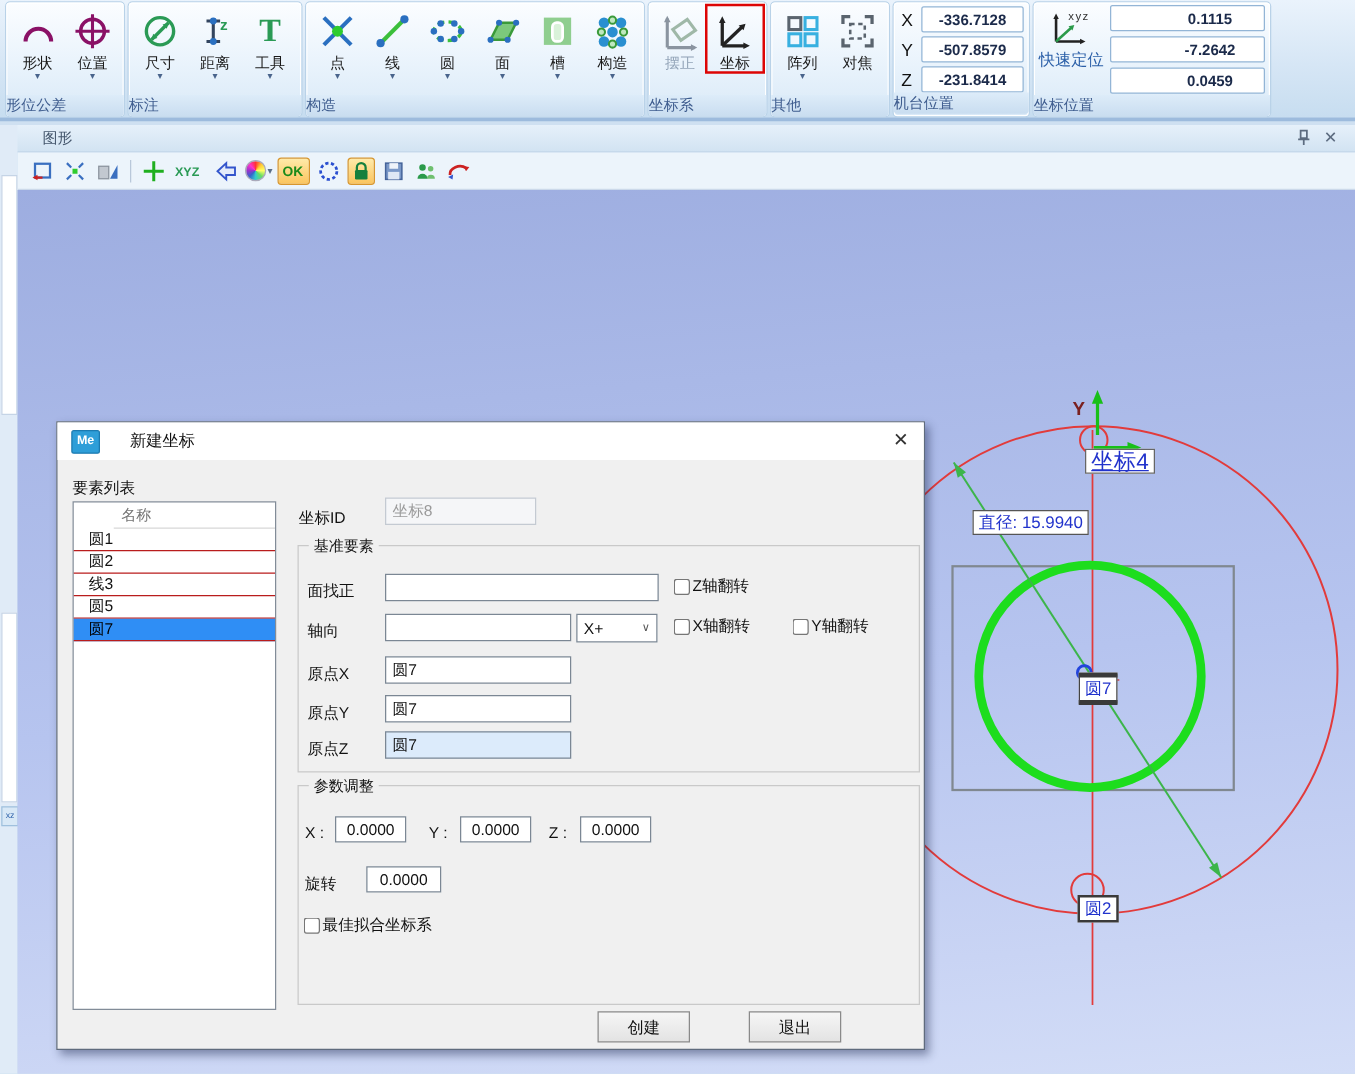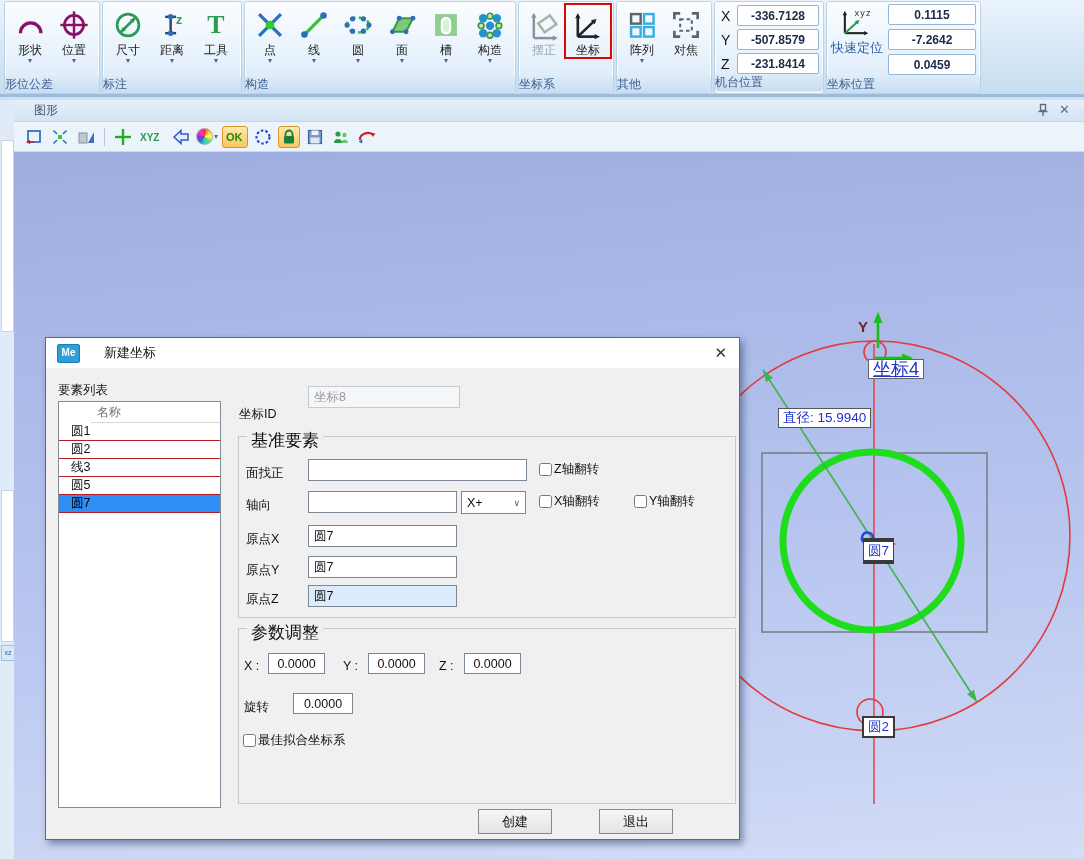--- a/index.html
+++ b/index.html
@@ -23,21 +23,21 @@
   .rib-item.disabled .rib-lb{color:#93a4b8;}
   .red-frame{outline:2px solid #dd0505;outline-offset:0px;}
   .mpgrid{display:grid;grid-template-columns:16px 82px;grid-row-gap:3px;align-items:center;padding:3px 4px 0 6px;}
   .mp-axis{font-size:14px;color:#111;}
   .valbox{height:19px;background:#fff;border:1px solid #93b5d6;border-radius:2px;display:flex;
           align-items:center;justify-content:center;font-size:12px;font-weight:bold;color:#1b2a4a;}
   .qp{display:flex;padding:2px 4px 0 4px;gap:5px;}
   .qp-left{display:flex;flex-direction:column;align-items:center;}
   .qp-label{font-size:13px;color:#2b5fa8;white-space:nowrap;margin-top:1px;}
   .qp-vals{display:grid;grid-row-gap:3px;}
-  .qp-vals .valbox{width:86px;}
+  .qp-vals .valbox{width:86px;padding-left:36px;}
   
   .panel-header{position:absolute;left:0;top:100px;width:1084px;height:22px;box-sizing:border-box;
                 background:linear-gradient(#e6f0fa,#d2e3f2);border-bottom:1px solid #c2d6e9;
                 display:flex;align-items:center;font-size:12px;color:#44566c;}
   .panel-title{margin-left:34px;}
   .ph-icons{position:absolute;right:14px;top:3px;display:flex;gap:10px;color:#5d6c80;font-size:13px;}
   .gtoolbar{position:absolute;left:14px;top:122px;width:1070px;height:30px;box-sizing:border-box;
             background:#ecf4fb;border-bottom:1px solid #ccd9ea;display:flex;align-items:center;
             gap:4px;padding-left:9px;}
   .tbi{width:22px;height:22px;display:flex;align-items:center;justify-content:center;}
@@ -69,21 +69,21 @@
              padding:0 5px;box-sizing:border-box;font-family:inherit;color:#111;}
   .dlg-input.num{text-align:center;}
   .listbox{position:absolute;left:12px;top:63px;width:163px;height:407px;background:#fff;
            border:1px solid #828c98;box-sizing:border-box;}
   .list-head{height:20px;line-height:20px;padding-left:6px;font-size:12px;color:#737373;
              border-bottom:1px solid #d8d8d8;margin-left:32px;}
   .list-item{height:17px;line-height:17px;padding-left:12px;font-size:12.5px;color:#111;
              border-bottom:1px solid #b91c1c;}
   .list-item.sel{background:#2f8ef5;color:#000;}
   .fieldset{position:absolute;border:1px solid #c9c9c9;box-sizing:border-box;}
-  .legend{position:absolute;top:-8px;left:8px;background:#f0f0f0;padding:0 4px;font-size:17px;color:#111;}
+  .legend{position:absolute;top:-8px;left:8px;background:#f0f0f0;padding:0 4px;font-size:12px;color:#111;}
   .cb{position:absolute;display:flex;align-items:center;gap:2px;font-size:12.5px;color:#111;}
   .cb input{width:13px;height:13px;margin:0;}
   .fake-select{position:absolute;height:23px;width:65px;border:1px solid #7b8794;background:#fff;
                display:flex;align-items:center;justify-content:space-between;padding:0 5px;
                font-size:12.5px;box-sizing:border-box;color:#111;}
   .fs-chev{font-size:9px;color:#555;}
   .dlg-btn{position:absolute;width:74px;height:25px;background:linear-gradient(#f6f6f6,#e3e3e3);
            border:1px solid #8a8a8a;font-size:13px;font-family:inherit;color:#111;}
 </style>
 </head>
@@ -485,21 +485,21 @@
   <div class="listbox">
     <div class="list-head">名称</div>
     <div class="list-item">圆1</div>
     <div class="list-item">圆2</div>
     <div class="list-item">线3</div>
     <div class="list-item">圆5</div>
     <div class="list-item sel">圆7</div>
   </div>
 
   <div class="dlg-label" style="left:193px;top:68px;">坐标ID</div>
-  <input class="dlg-input" style="left: 262px; top: 48px; width: 152px; background: rgb(245, 246, 248); border-color: rgb(196, 202, 210); color: rgb(154, 154, 154);" disabled="" value="坐标8">
+  <input class="dlg-input" style="left: 262px; top: 60px; width: 121px; background: rgb(245, 246, 248); border-color: rgb(196, 202, 210); color: rgb(154, 154, 154);" disabled="" value="坐标8">
 
   <div class="fieldset" style="left:192px;top:98px;width:498px;height:182px;">
     <span class="legend">基准要素</span>
   </div>
   <div class="dlg-label" style="left:200px;top:127px;">面找正</div>
   <input class="dlg-input" style="left: 262px; top: 121px; width: 219px;" value="">
   <label class="cb" style="left:493px;top:123px;">
     <input type="checkbox" style="">
     <span>Z轴翻转</span>
   </label>

